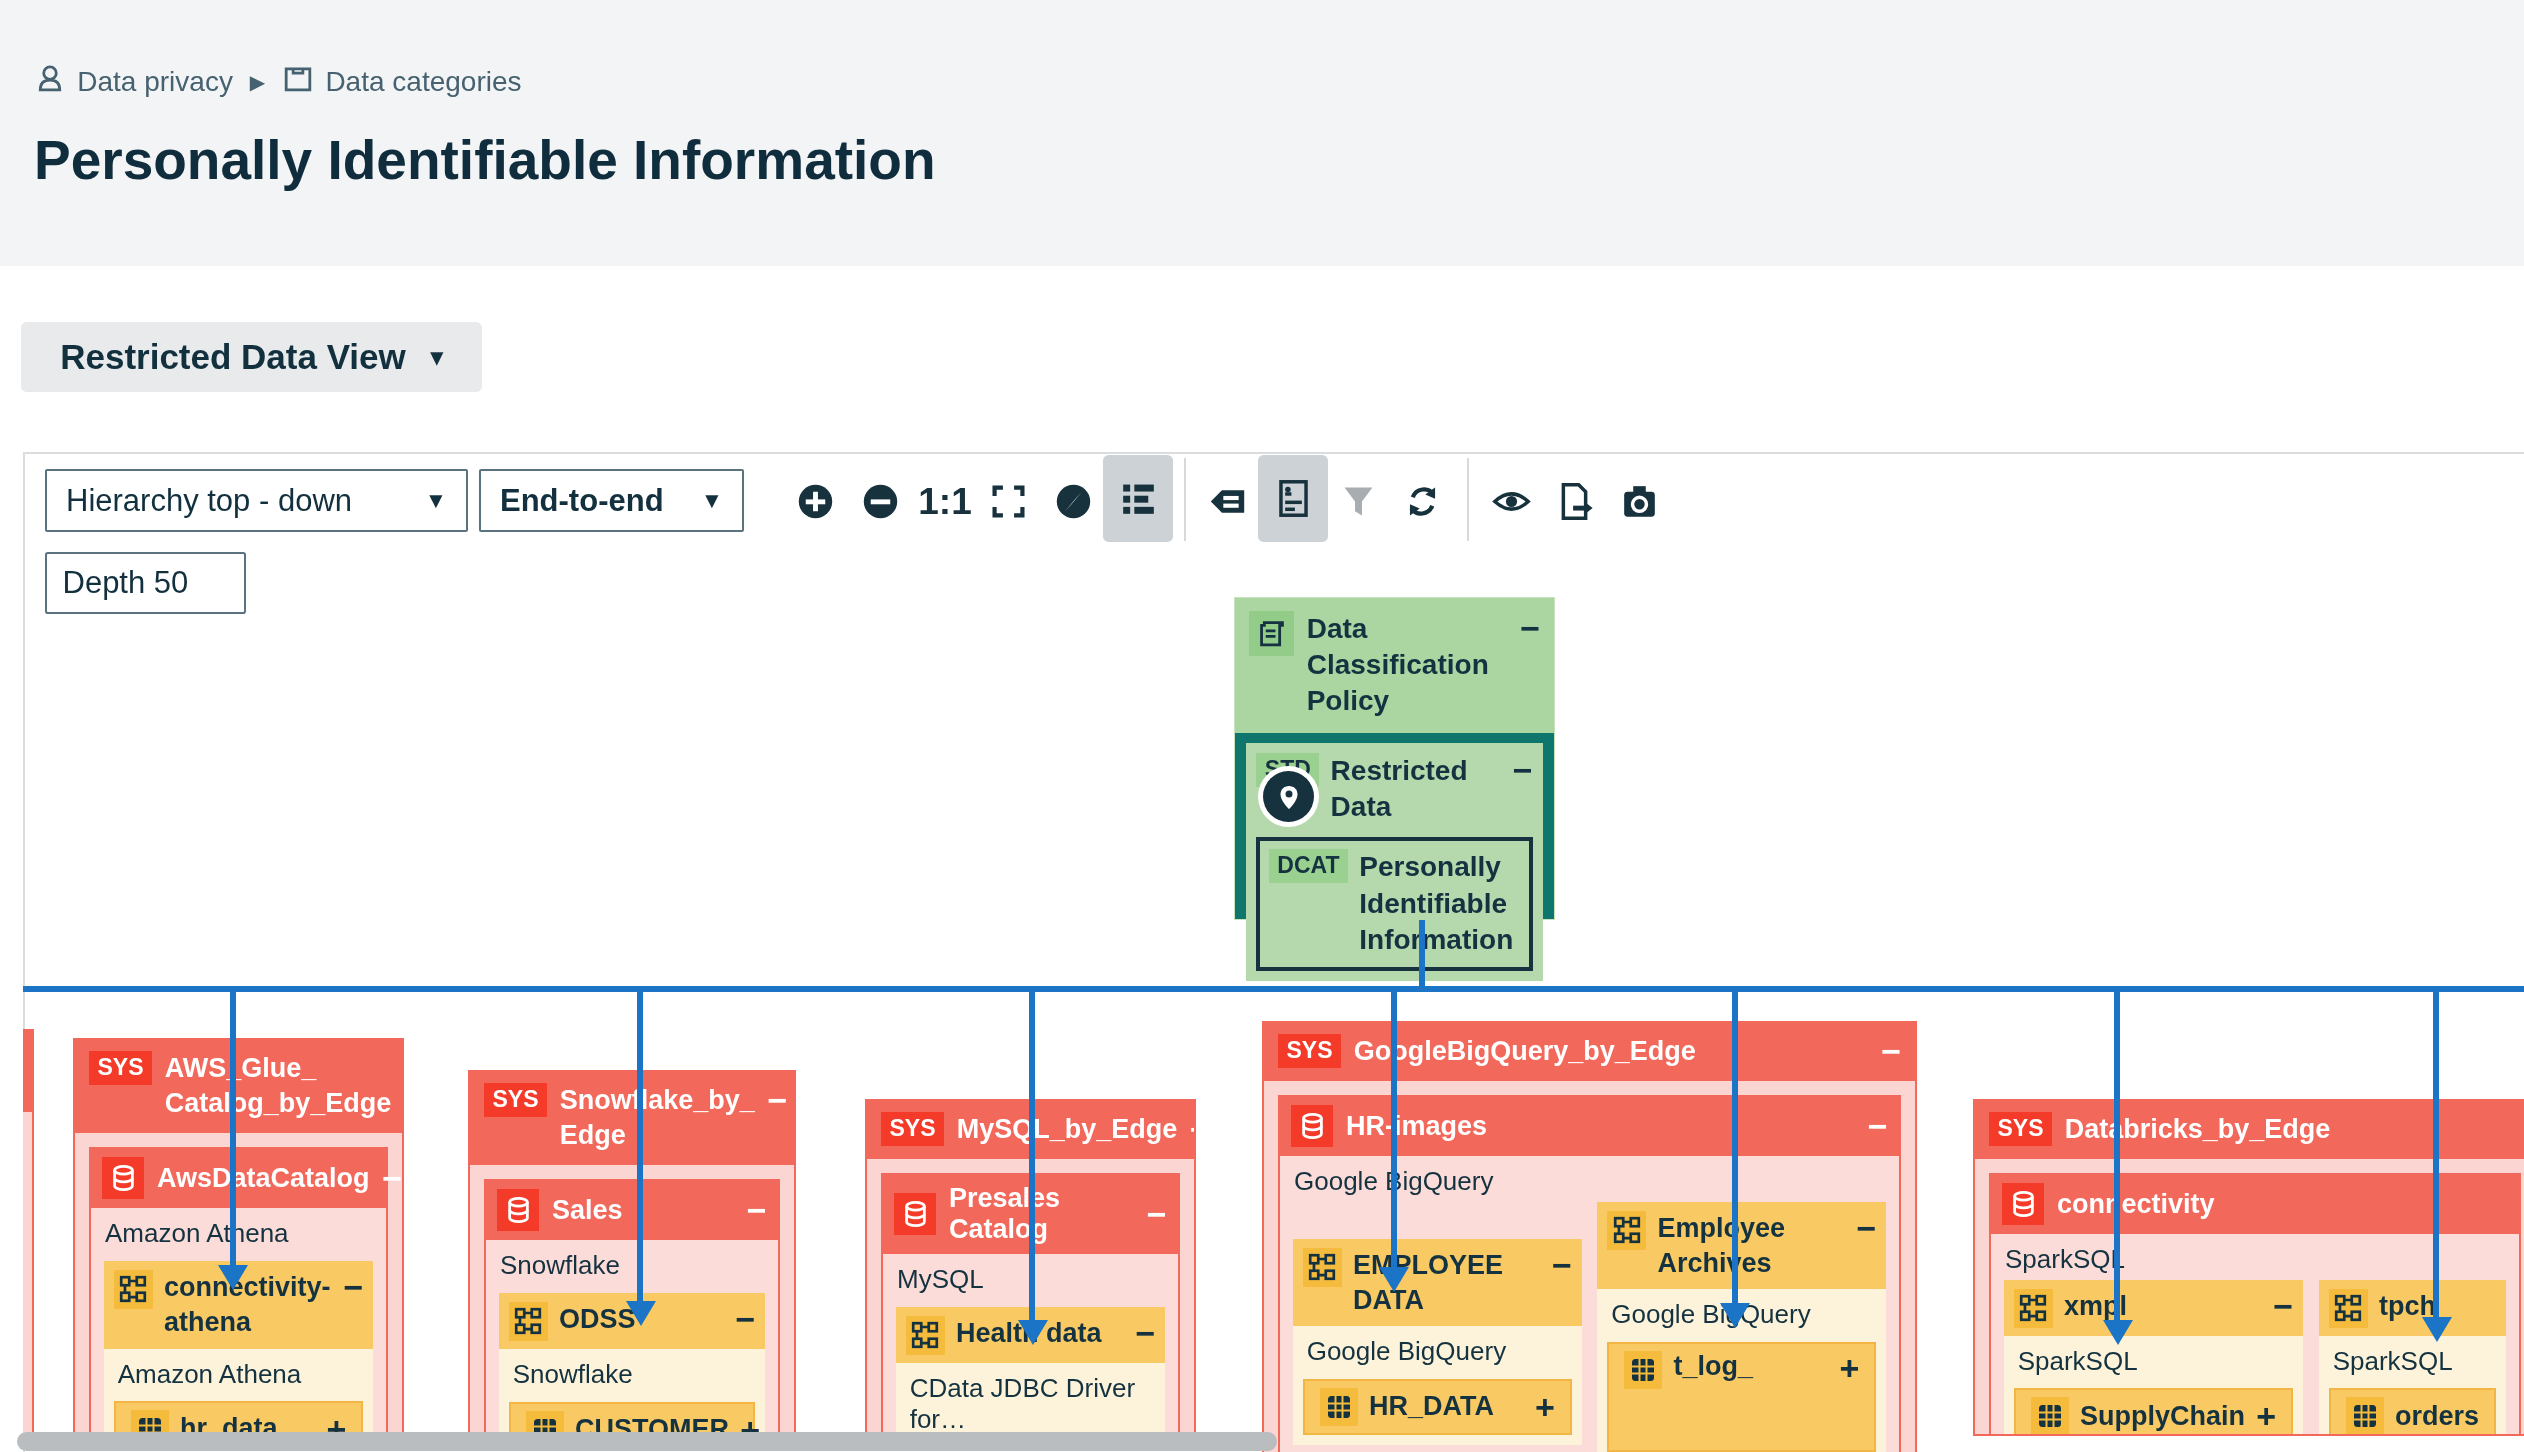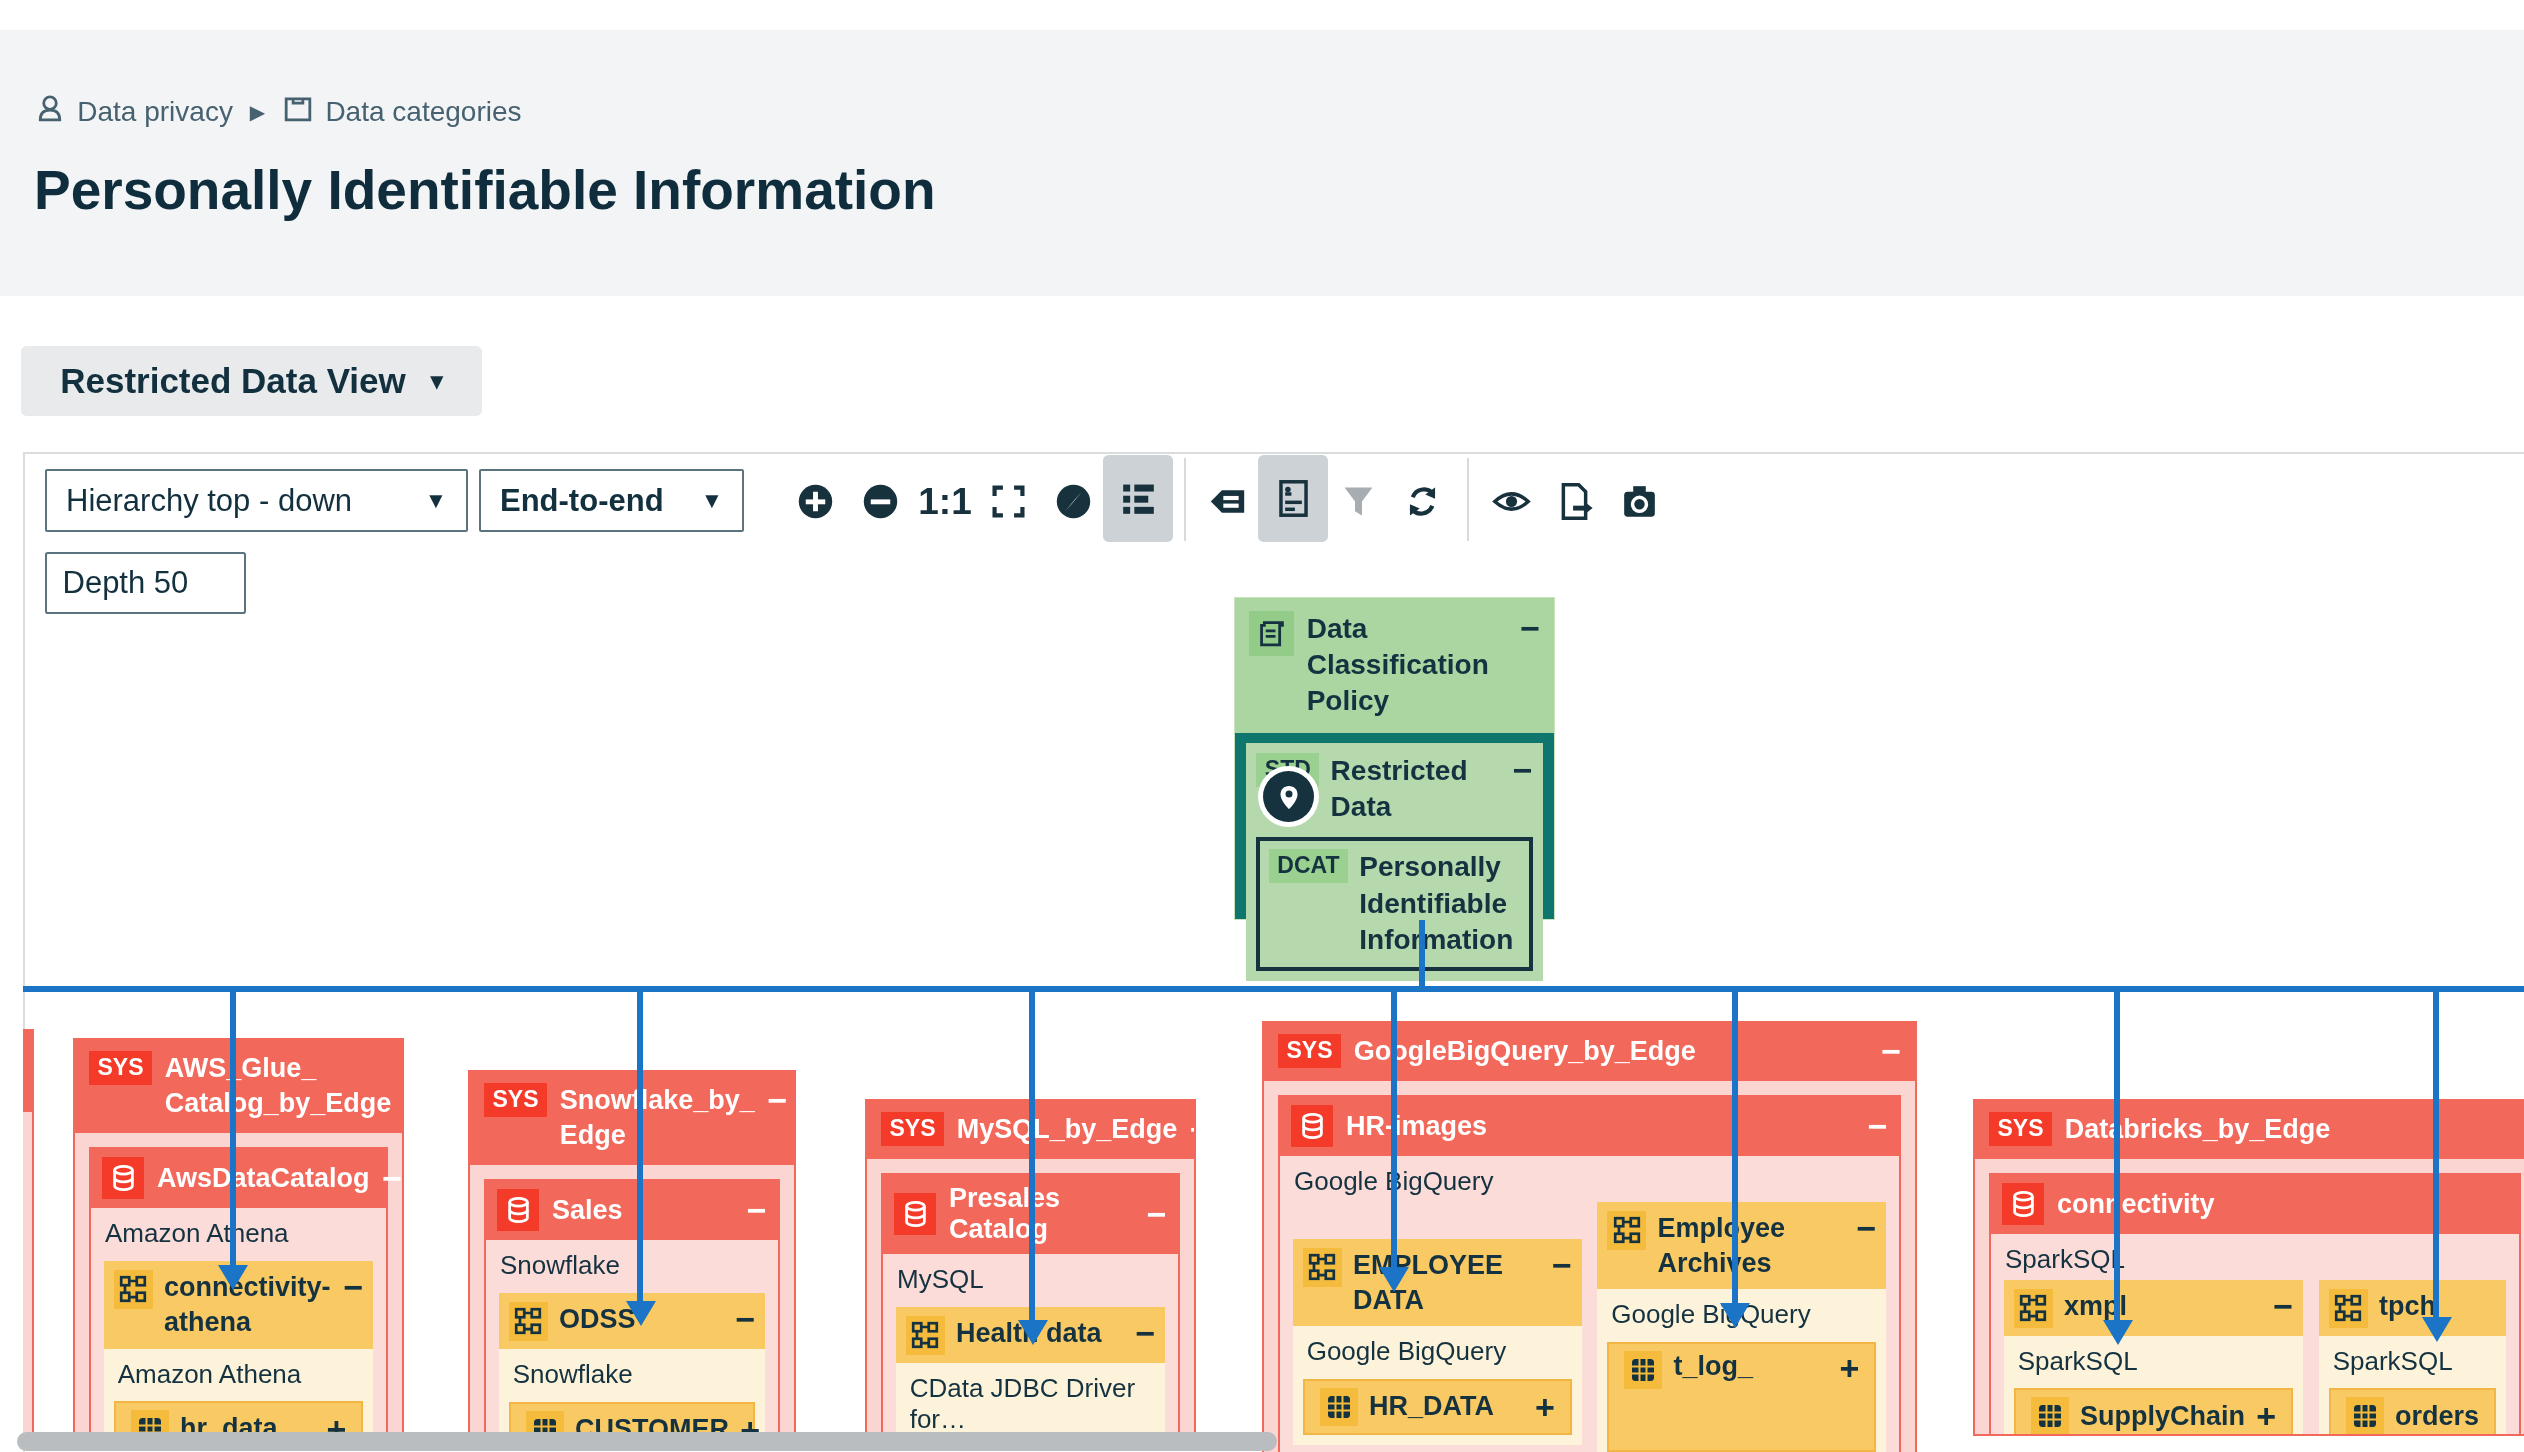--- a/index.html
+++ b/index.html
@@ -1,25 +1,25 @@
 <!DOCTYPE html>
 <html style="font-size:11.3px"><head>
 <meta charset="utf-8">
 <style>
   html,body{margin:0;padding:0;background:#fff;}
   #app{position:relative;width:2525px;height:1453px;overflow:hidden;
        font-family:"Liberation Sans",sans-serif;color:#143240;background:#fff;}
   
-  .header-band{position:absolute;left:0;top:0;width:2525px;height:266px;background:#f3f4f6;margin-top:30px;}
+  .header-band{position:absolute;left:0;top:0;width:2525px;height:266px;background:#f3f4f6;}
   .breadcrumb{position:absolute;left:34px;top:62px;display:flex;align-items:center;gap:11.3px;
               color:#46616f;font-size:28px;}
   .breadcrumb .sep{font-size:20px;padding:0 5.6px;}
   .page-title{position:absolute;left:34px;top:128px;font-size:55px;font-weight:bold;color:#0f2d3c;}
   
-  .view-btn{position:absolute;left:21px;top:346px;width:461px;height:70px;background:#e8eaec;
+  .view-btn{position:absolute;left:21px;top:322px;width:461px;height:70px;background:#e8eaec;
             border-radius:5.6px;display:flex;align-items:center;justify-content:center;gap:25px;
             font-size:35px;font-weight:600;color:#12303e;cursor:pointer;}
   .view-btn .caret{font-size:24px;}
   
   .panel-border-top{position:absolute;left:22.5px;top:452px;width:2502px;height:0;border-top:2.1px solid #dadcde;}
   .panel-border-left{position:absolute;left:22.5px;top:452px;width:0;height:1001px;border-left:2.1px solid #dadcde;}
   
   .select{position:absolute;top:469px;height:63px;border:2.1px solid #5b737f;border-radius:2.1px;background:#fff;
           display:flex;align-items:center;justify-content:space-between;padding:0 19px;font-size:31px;color:#12303e;cursor:pointer;box-sizing:border-box;}
   .select .caret{font-size:22.5px;}

